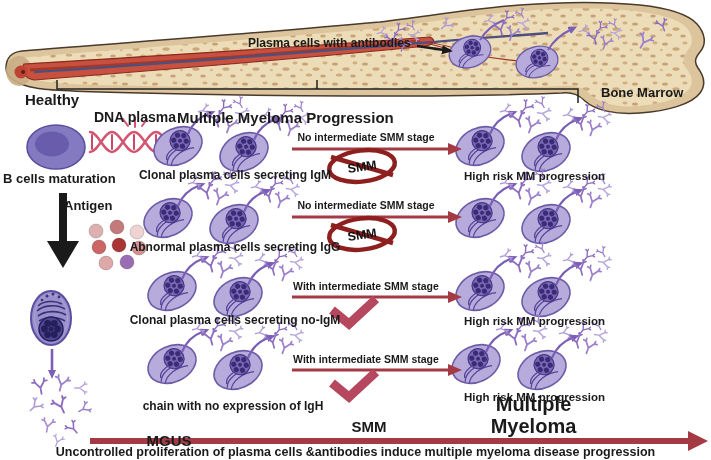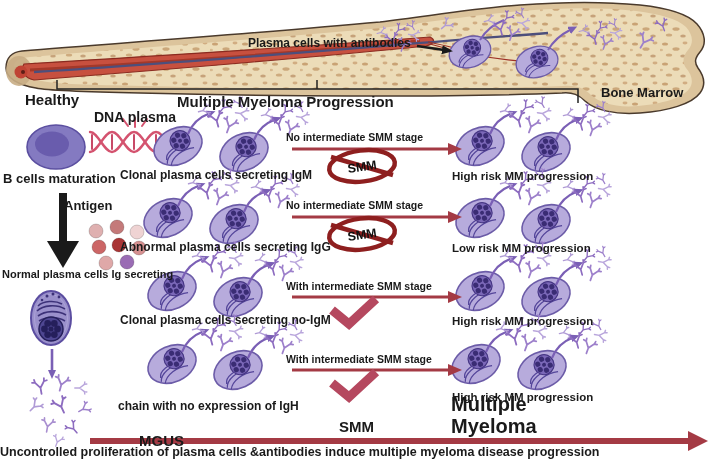--- a/index.html
+++ b/index.html
@@ -1,20 +1,20 @@
 <!DOCTYPE html>
 <html><head>
 <meta charset="utf-8">
 <style>
   html,body{margin:0;padding:0;background:#fff;}
   #stage{position:relative;width:711px;height:460px;background:#fff;overflow:hidden;
          font-family:"Liberation Sans",sans-serif;}
   #art{position:absolute;left:0;top:0;}
   .txt{position:absolute;font-weight:bold;color:#1a1a1a;white-space:nowrap;line-height:1.12;}
-  .ctr{white-space:normal;}
+  .ctr{text-align:center;white-space:normal;}
 </style>
 </head>
 <body>
 
 <div id="stage">
 
 <svg id="art" width="711" height="460" viewBox="0 0 711 460">
   <defs>
     <pattern id="speck" width="30" height="20" patternUnits="userSpaceOnUse">
       <rect width="30" height="20" fill="#ecdcb8"></rect>
@@ -211,40 +211,38 @@
   <path d="M332,310 L349,324 L376,299" stroke="#b5485f" stroke-width="9" fill="none"></path>
   <path d="M332,383 L349,397 L376,372" stroke="#b5485f" stroke-width="9" fill="none"></path>
 
   <line x1="90" y1="441" x2="690" y2="441" stroke="#a43a44" stroke-width="6" marker-end="url(#mredbig)"></line>
 </svg>
 
 <div class="txt" style="left:248px;top:37px;font-size:12px;">Plasma cells with antibodies</div>
 <div class="txt" style="left:601px;top:86px;font-size:13px;">Bone Marrow</div>
 
 <div class="txt" style="left:25px;top:92px;font-size:15px;">Healthy</div>
-<div class="txt" style="left:177px;top:94px;font-size:15px;">Multiple Myeloma Progression</div>
+<div class="txt" style="left:177px;top:110px;font-size:15px;">Multiple Myeloma Progression</div>
 
 <div class="txt" style="left:94px;top:110px;font-size:14px;">DNA plasma</div>
 <div class="txt" style="left:3px;top:172px;font-size:13px;">B cells maturation</div>
 <div class="txt" style="left:64px;top:199px;font-size:13px;">Antigen</div>
-<div class="txt" style="left:2px;top:268px;font-size:11px;">Normal plasma cells Ig secreting</div>
 
 <div class="txt ctr" style="left:120px;top:169px;width:230px;font-size:12px;">Clonal plasma cells secreting IgM</div>
 <div class="txt ctr" style="left:120px;top:241px;width:230px;font-size:12px;">Abnormal plasma cells secreting IgG</div>
 <div class="txt ctr" style="left:120px;top:314px;width:230px;font-size:12px;">Clonal plasma cells secreting no-IgM</div>
 <div class="txt ctr" style="left:118px;top:387px;width:230px;font-size:12px;"><br>
   <span>chain with no expression of IgH</span></div>
 
 <div class="txt ctr" style="left:286px;top:132px;width:160px;font-size:10.5px;">No intermediate SMM stage</div>
 <div class="txt ctr" style="left:286px;top:200px;width:160px;font-size:10.5px;">No intermediate SMM stage</div>
 <div class="txt ctr" style="left:286px;top:281px;width:160px;font-size:10.5px;">With intermediate SMM stage</div>
 <div class="txt ctr" style="left:286px;top:354px;width:160px;font-size:10.5px;">With intermediate SMM stage</div>
 
 <div class="txt ctr" style="left:452px;top:170px;width:165px;font-size:11.5px;">High risk MM progression</div>
-<div class="txt ctr" style="left:452px;top:242px;width:165px;font-size:11.5px;">Low risk MM progression</div>
 <div class="txt ctr" style="left:452px;top:315px;width:165px;font-size:11.5px;">High risk MM progression</div>
 <div class="txt ctr" style="left:452px;top:391px;width:165px;font-size:11.5px;">High risk MM progression</div>
 
 <div class="txt ctr" style="left:139px;top:419px;width:60px;font-size:15px;margin-top:14px;">MGUS</div>
 <div class="txt ctr" style="left:339px;top:419px;width:60px;font-size:15px;">SMM</div>
 <div class="txt ctr" style="left:451px;top:393px;width:165px;font-size:20px;">Multiple Myeloma</div>
 <div class="txt ctr" style="left:0;top:445px;width:711px;font-size:12.5px;">Uncontrolled proliferation of plasma cells &amp;antibodies induce multiple myeloma disease progression</div>
 
 </div>
 

